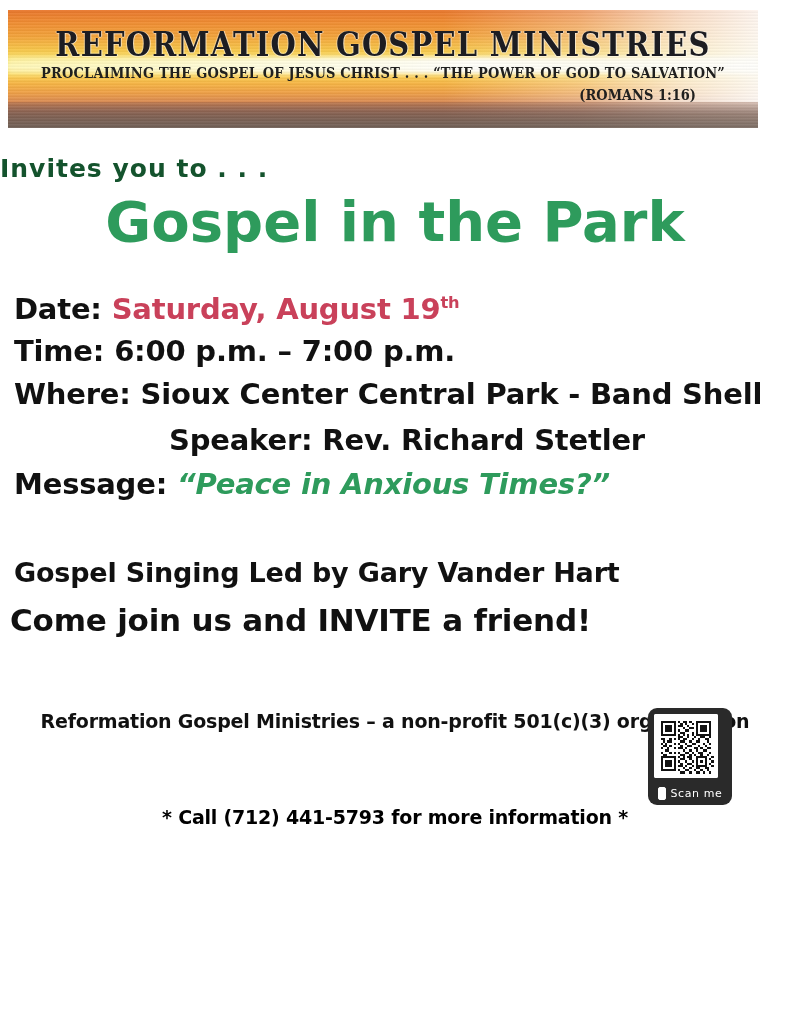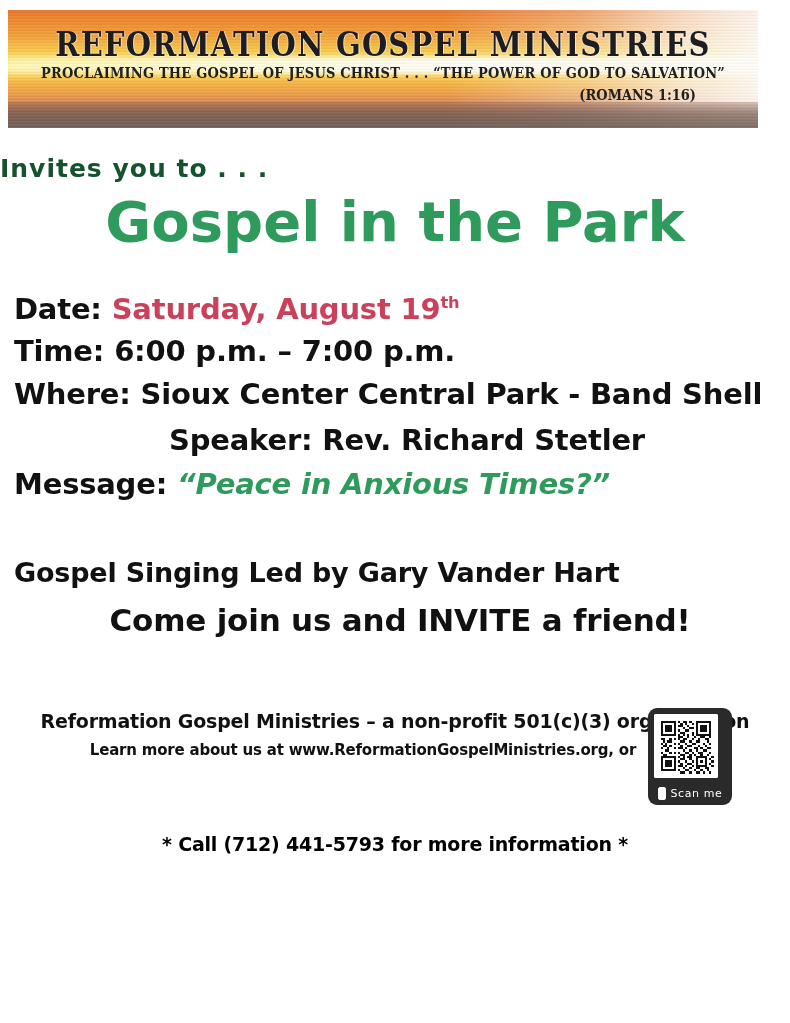--- a/index.html
+++ b/index.html
@@ -192,21 +192,21 @@
   }
 
   .singing {
     margin-top: 52px;
     padding-left: 14px;
     font-size: 27px;
     color: #111;
   }
   .comejoin {
     margin-top: 14px;
-    text-align: center;
+    text-align: left;
     margin-left: 10px;
     font-size: 31px;
     color: #111;
   }
 
   .footer {
     margin-top: 72px;
     position: relative;
   }
   .nonprofit {
@@ -330,21 +330,20 @@
       <span class="val-green-italic">“Peace in Anxious Times?”</span>
     </div>
   </div>
 
   <div class="casual singing">Gospel Singing Led by Gary Vander Hart</div>
 
   <div class="casual comejoin">Come join us and INVITE a friend!</div>
 
   <div class="footer">
     <div class="casual nonprofit">Reformation Gospel Ministries – a non-profit 501(c)(3) organization</div>
-    <div class="casual learnmore">Learn more about us at www.ReformationGospelMinistries.org, or</div>
     <div class="casual callinfo">* Call (712) 441-5793 for more information *</div>
   </div>
 </div>
 
 <div class="qr-badge">
   <div class="qr-white">
     <svg width="64" height="64" viewBox="0 0 29 29" shape-rendering="crispEdges">
       <rect width="29" height="29" fill="#ffffff"></rect>
       <g fill="#111111">
 

